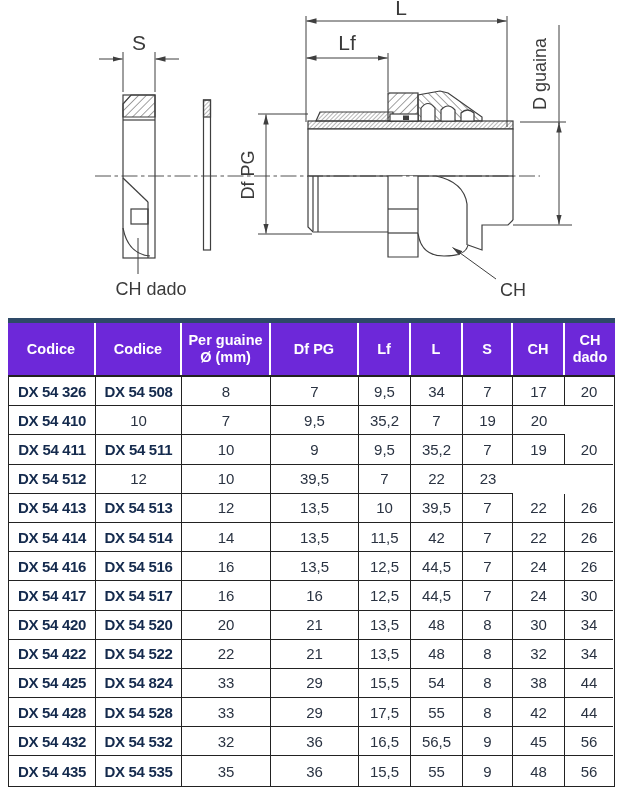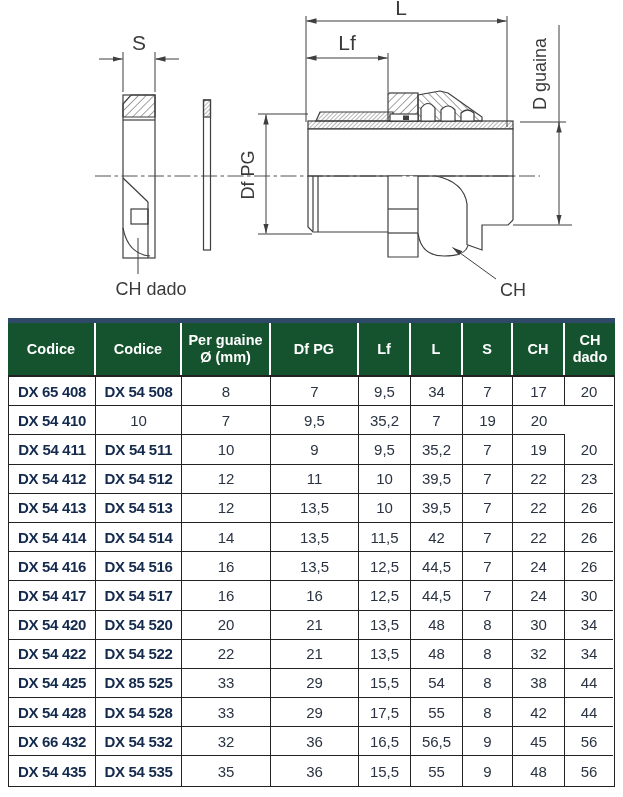--- a/index.html
+++ b/index.html
@@ -3,21 +3,21 @@
 <meta charset="utf-8">
 <style>
   html,body{margin:0;padding:0;background:#fff;}
   .page{position:relative;width:623px;height:797px;background:#fff;overflow:hidden;
         font-family:"Liberation Sans",sans-serif;}
   .drawing{position:absolute;left:0;top:0;}
   svg text{fill:#3a3a3a;font-family:"Liberation Sans",sans-serif;}
 
   .dim-table{position:absolute;left:8px;top:318px;width:607px;}
   .thead{display:grid;grid-template-columns:88px 86px 89px 88px 52px 52px 50px 52px 50px;
-         background:#14532d;border-top:5px solid #2e4a68;box-sizing:border-box;
+         background:#6d28d9;border-top:5px solid #2e4a68;box-sizing:border-box;
          border-bottom:2px solid #222;}
   .hcell{color:#fff;font-weight:bold;font-size:14.5px;line-height:1.15;text-align:center;
          display:flex;align-items:center;justify-content:center;height:52px;
          border-right:2px solid #fff;box-sizing:border-box;padding:0 3px;}
   .hcell:last-child{border-right:none;}
   .tbody{border-left:1.5px solid #222;border-right:1.5px solid #222;border-bottom:1.5px solid #222;box-sizing:border-box;}
   .trow{display:grid;grid-template-columns:87px 86px 89px 88px 52px 52px 50px 52px 48px;height:29.2px;box-sizing:border-box;}
   .tcell{display:flex;align-items:center;justify-content:center;font-size:15px;color:#2a3342;
          border-right:1.5px solid #222;border-bottom:1.5px solid #222;box-sizing:border-box;}
   .trow:last-child .tcell{border-bottom:none;}
@@ -139,21 +139,21 @@
       <div class="hcell">Per guaine Ø (mm)</div>
       <div class="hcell">Df PG</div>
       <div class="hcell">Lf</div>
       <div class="hcell">L</div>
       <div class="hcell">S</div>
       <div class="hcell">CH</div>
       <div class="hcell">CH dado</div>
     </div>
     <div class="tbody">
         <div class="trow">
-          <div class="tcell c0">DX 65 408</div>
+          <div class="tcell c0">DX 54 326</div>
           <div class="tcell c1">DX 54 508</div>
           <div class="tcell c2">8</div>
           <div class="tcell c3">7</div>
           <div class="tcell c4">9,5</div>
           <div class="tcell c5">34</div>
           <div class="tcell c6">7</div>
           <div class="tcell c7">17</div>
           <div class="tcell c8">20</div>
         </div>
         <div class="trow">
@@ -171,24 +171,22 @@
           <div class="tcell c1">DX 54 511</div>
           <div class="tcell c2">10</div>
           <div class="tcell c3">9</div>
           <div class="tcell c4">9,5</div>
           <div class="tcell c5">35,2</div>
           <div class="tcell c6">7</div>
           <div class="tcell c7">19</div>
           <div class="tcell c8">20</div>
         </div>
         <div class="trow">
-          <div class="tcell c0">DX 54 412</div>
           <div class="tcell c1">DX 54 512</div>
           <div class="tcell c2">12</div>
-          <div class="tcell c3">11</div>
           <div class="tcell c4">10</div>
           <div class="tcell c5">39,5</div>
           <div class="tcell c6">7</div>
           <div class="tcell c7">22</div>
           <div class="tcell c8">23</div>
         </div>
         <div class="trow">
           <div class="tcell c0">DX 54 413</div>
           <div class="tcell c1">DX 54 513</div>
           <div class="tcell c2">12</div>
@@ -249,42 +247,42 @@
           <div class="tcell c2">22</div>
           <div class="tcell c3">21</div>
           <div class="tcell c4">13,5</div>
           <div class="tcell c5">48</div>
           <div class="tcell c6">8</div>
           <div class="tcell c7">32</div>
           <div class="tcell c8">34</div>
         </div>
         <div class="trow">
           <div class="tcell c0">DX 54 425</div>
-          <div class="tcell c1">DX 85 525</div>
+          <div class="tcell c1">DX 54 824</div>
           <div class="tcell c2">33</div>
           <div class="tcell c3">29</div>
           <div class="tcell c4">15,5</div>
           <div class="tcell c5">54</div>
           <div class="tcell c6">8</div>
           <div class="tcell c7">38</div>
           <div class="tcell c8">44</div>
         </div>
         <div class="trow">
           <div class="tcell c0">DX 54 428</div>
           <div class="tcell c1">DX 54 528</div>
           <div class="tcell c2">33</div>
           <div class="tcell c3">29</div>
           <div class="tcell c4">17,5</div>
           <div class="tcell c5">55</div>
           <div class="tcell c6">8</div>
           <div class="tcell c7">42</div>
           <div class="tcell c8">44</div>
         </div>
         <div class="trow">
-          <div class="tcell c0">DX 66 432</div>
+          <div class="tcell c0">DX 54 432</div>
           <div class="tcell c1">DX 54 532</div>
           <div class="tcell c2">32</div>
           <div class="tcell c3">36</div>
           <div class="tcell c4">16,5</div>
           <div class="tcell c5">56,5</div>
           <div class="tcell c6">9</div>
           <div class="tcell c7">45</div>
           <div class="tcell c8">56</div>
         </div>
         <div class="trow">

